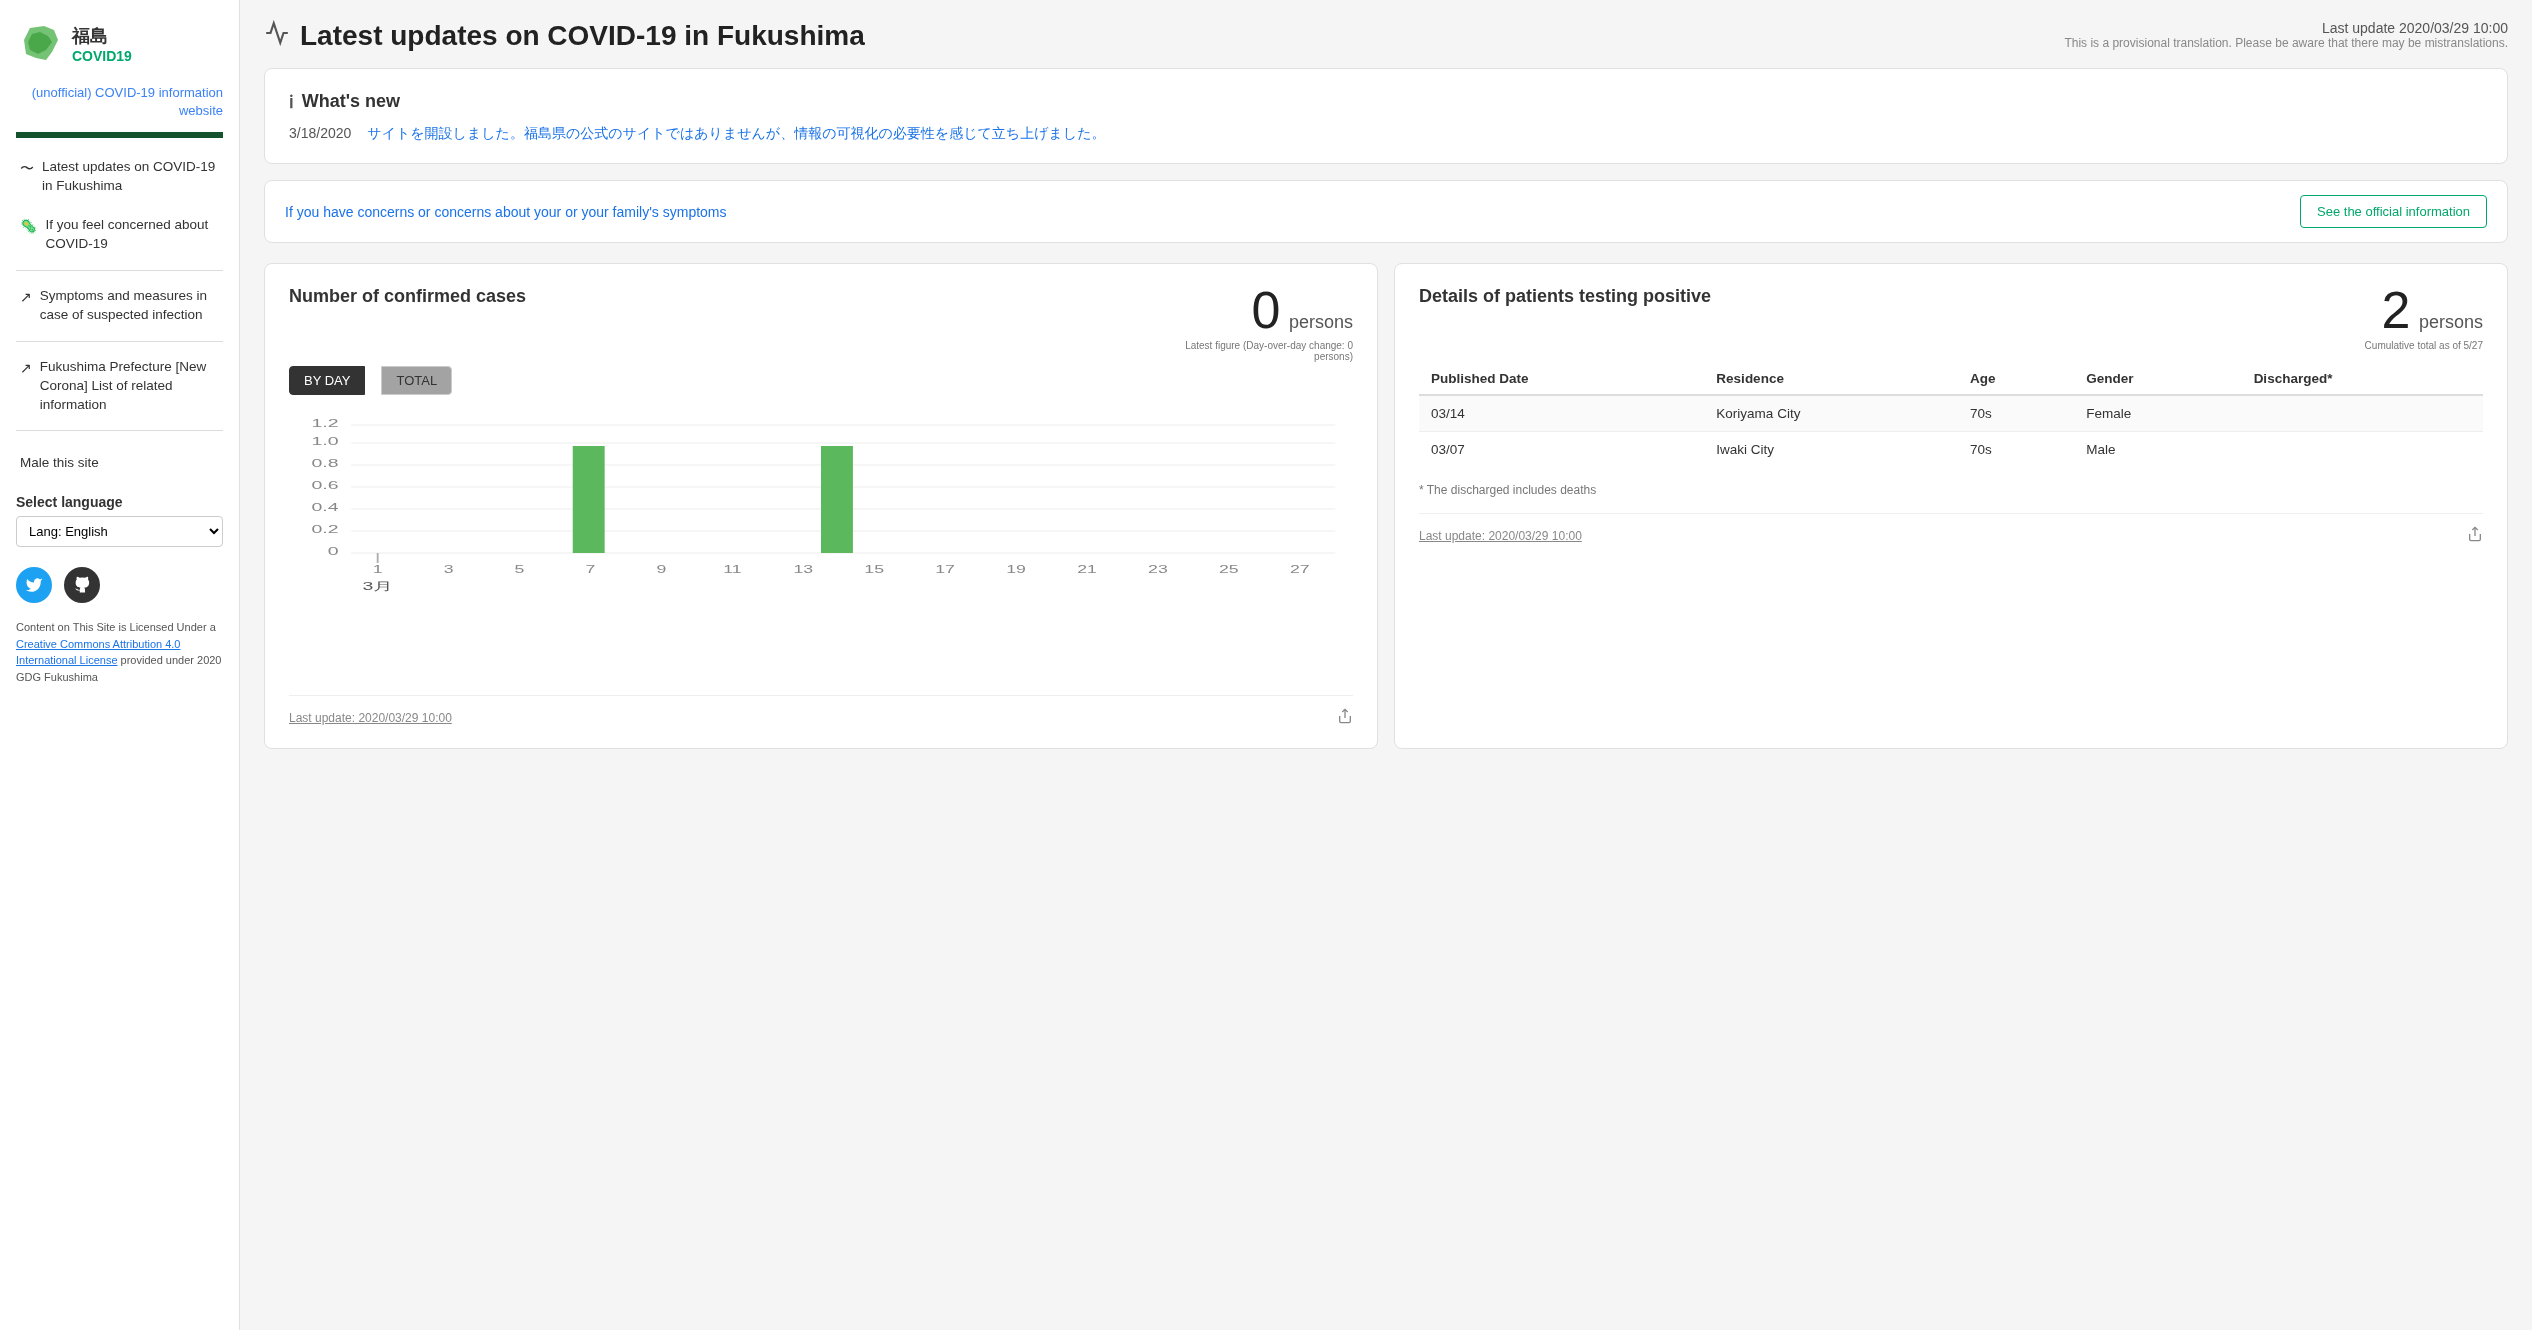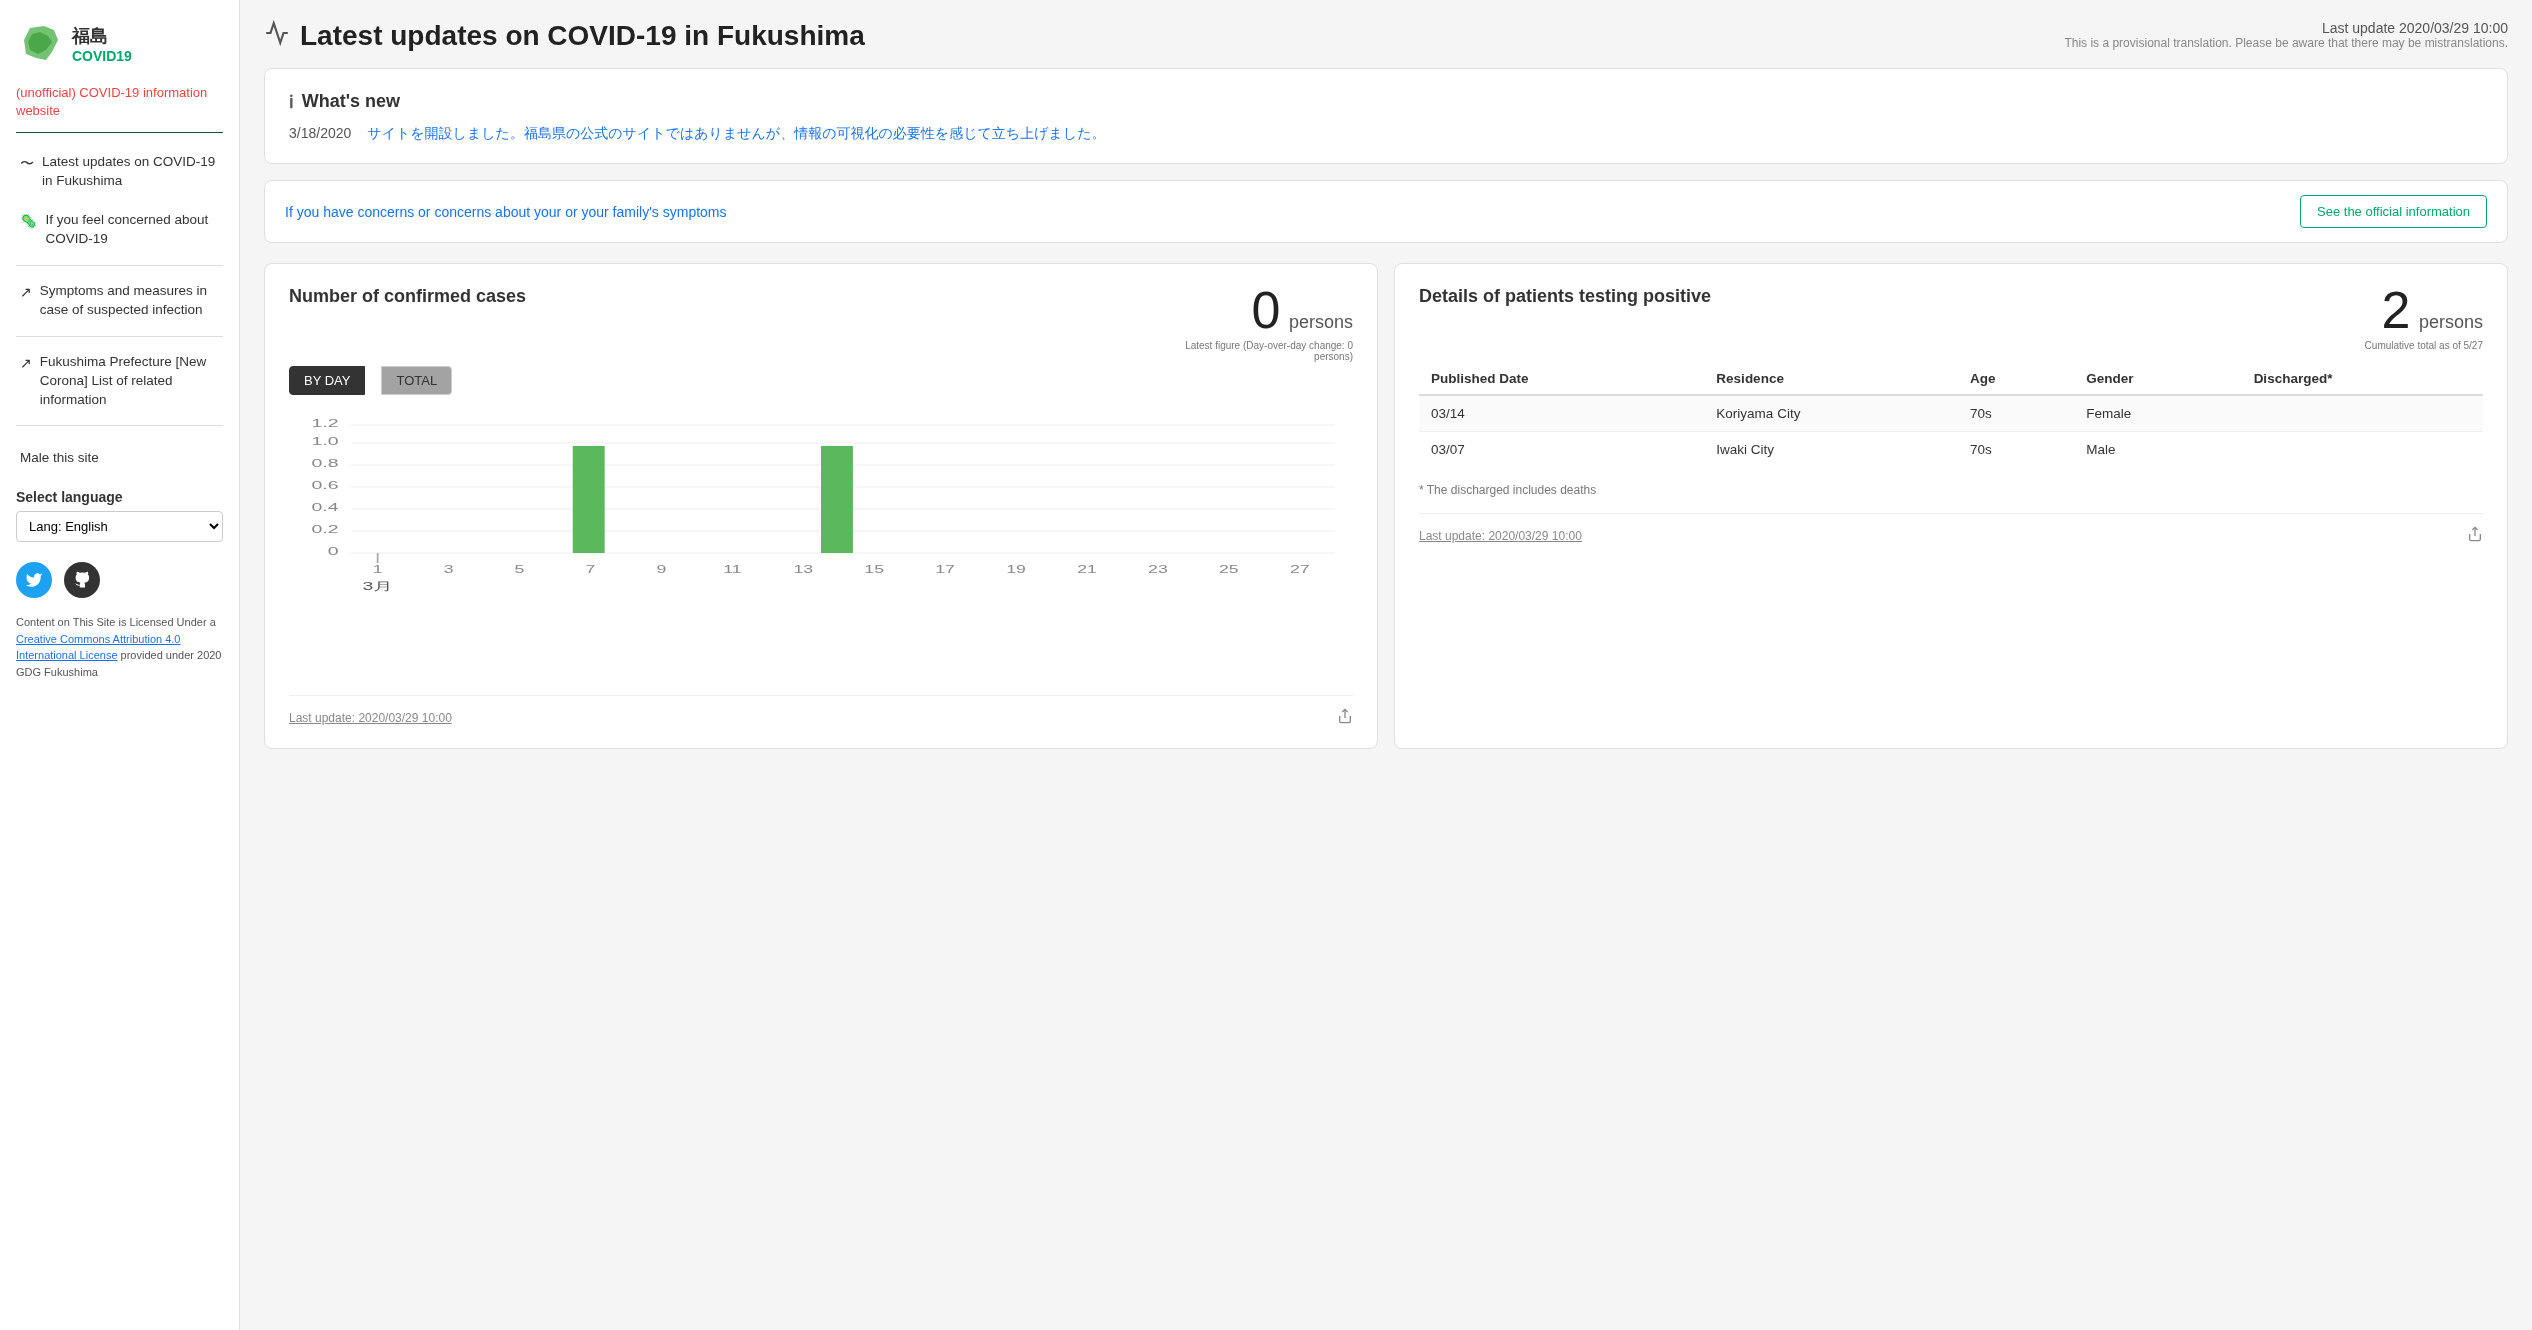--- a/index.html
+++ b/index.html
@@ -25,21 +25,21 @@
     .logo-icon {
       width: 48px;
       height: 48px;
     }
     .logo-text {
       display: flex;
       flex-direction: column;
     }
     .logo-name { font-size: 18px; font-weight: 700; color: #333; }
     .logo-covid { font-size: 14px; font-weight: 700; color: #00a86b; }
-    .site-desc { font-size: 13px; color: #ef4444; line-height: 1.4; padding-bottom: 12px; border-bottom: 1px solid #14532d; }
+    .site-desc { font-size: 13px; color: #3b82f6; line-height: 1.4; padding-bottom: 12px; border-bottom: 6px solid #14532d; text-align: right; }
 
     .nav-items { display: flex; flex-direction: column; gap: 4px; }
     .nav-item {
       display: flex; align-items: flex-start; gap: 8px;
       padding: 8px 4px; cursor: pointer; border-radius: 4px;
       font-size: 13.5px; color: #333; line-height: 1.4;
       text-decoration: none;
     }
     .nav-item .nav-icon { font-size: 14px; margin-top: 1px; flex-shrink: 0; }
 

